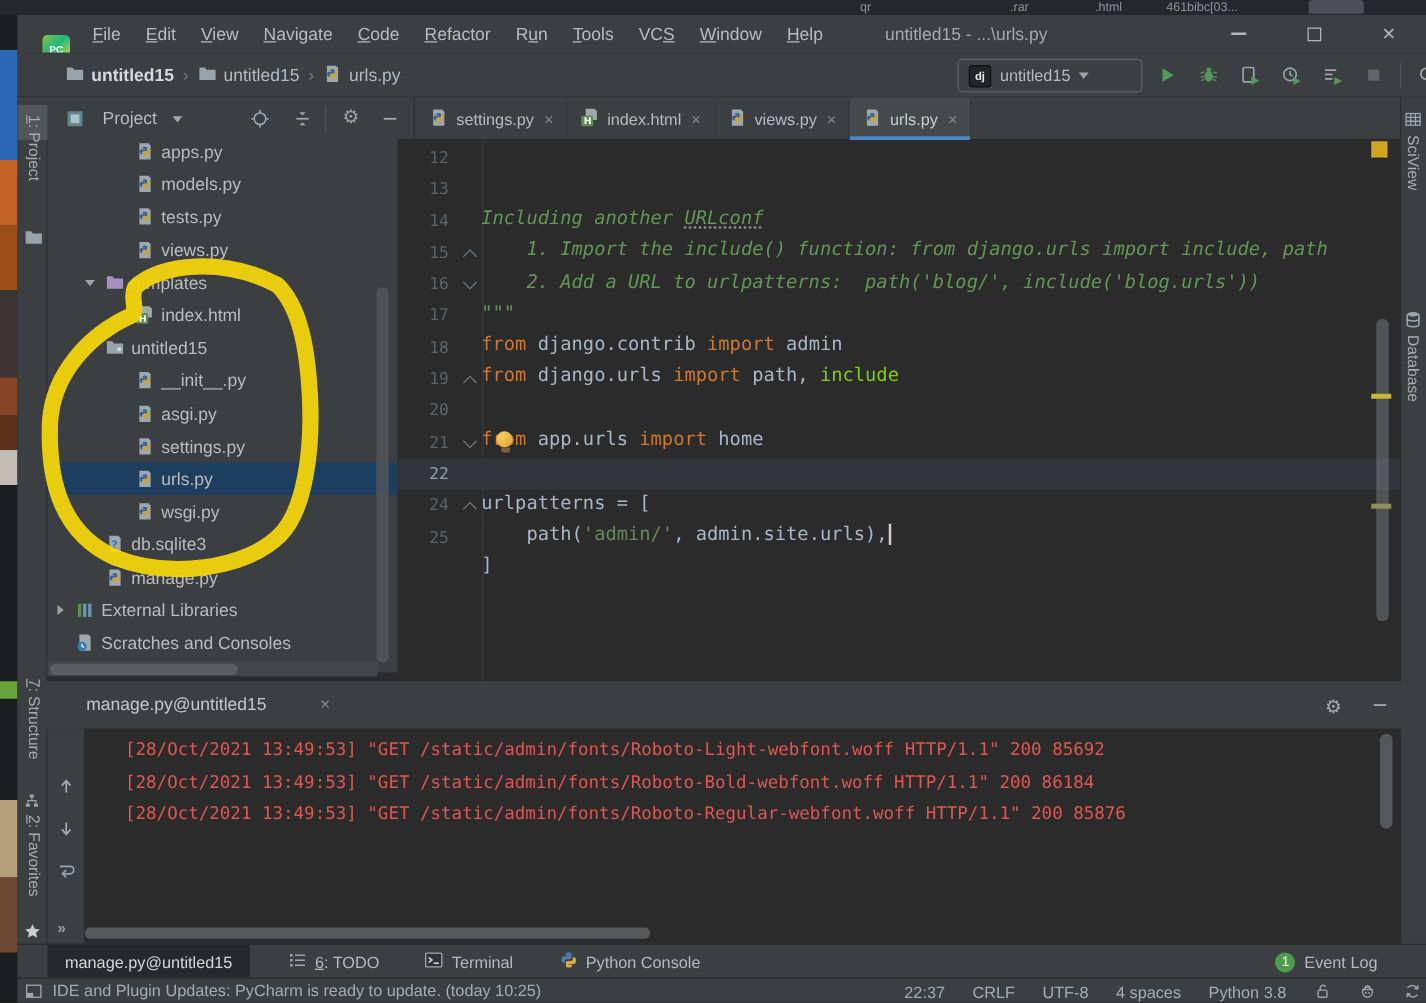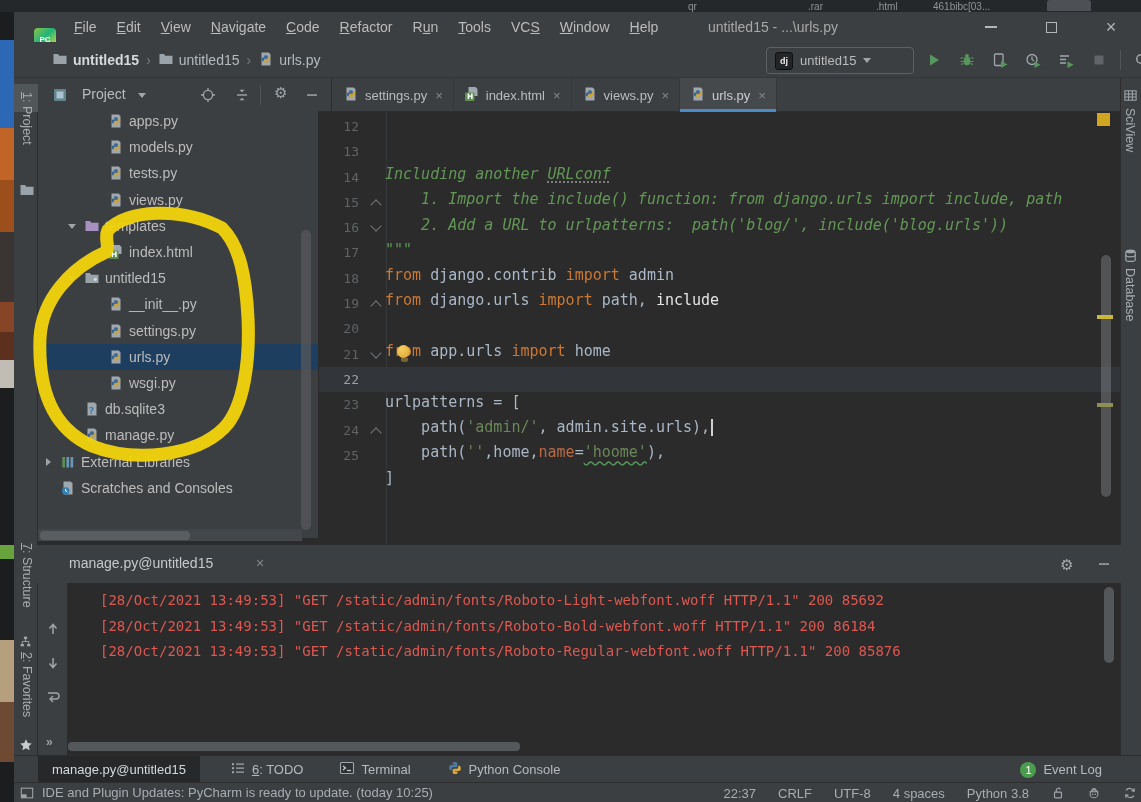--- a/index.html
+++ b/index.html
@@ -80,21 +80,21 @@
   .cl.cur { background:#323539; }
   .ln { position:absolute; left:0; width:40px; text-align:right; color:#5f6366; font-size:13px; }
   .cl.cur .ln { color:#9aa0a3; }
   .chev { position:absolute; left:53px; width:8px; height:8px; border-right:1.6px solid #71767a; border-bottom:1.6px solid #71767a; }
   .chev.d { transform:rotate(45deg); top:7px; }
   .chev.u { transform:rotate(-135deg); top:11px; }
   .codetxt { position:absolute; left:66px;margin-top:48px; }
   .c-doc { color:#629755; font-style:italic; }
   .c-kw { color:#cc7832; }
   .c-pl { color:#a9b7c6; }
-  .c-dim { color:#e5e5e5; }
+  .c-dim { color:#84cc16; }
   .c-str { color:#6a8759; }
   .c-kwarg { color:#b96a45; }
   .c-typo { text-decoration:underline wavy #57965c; text-underline-offset:3px; }
   .c-spell { text-decoration:underline dotted #9b9b9b; text-underline-offset:3px; }
   .caret { display:inline-block; width:2px; height:17px; background:#d0d0d0; vertical-align:middle; margin-left:1px; }
   .bulb { position:absolute; left:78px; top:3px; width:14px; height:18px; z-index:5; }
   .bulb .head { width:13px; height:13px; border-radius:50%; background:radial-gradient(circle at 35% 30%,#f4cf63,#dfa12c); }
   .bulb .base { width:7px; height:4px; background:#7a6330; margin:0 auto; border-radius:0 0 2px 2px; }
   .emark { left:1097px; top:113px; width:13px; height:13px; background:#d1a520; }
   .vsb-ed { left:1101px; top:255px; width:10px; height:242px; background:rgba(140,145,150,.4); border-radius:5px; }
@@ -432,20 +432,31 @@
     </div>
     <div class="trow" style="padding-left: 50px;">
       <span class="arrbox"></span>
       <span class="ticon">
         <svg width="16" height="16" viewBox="0 0 16 16">
           <path d="M3.5 1.5h7.2l1.8 1.8v11.2h-9z" fill="#9fa8ae"></path>
           <path d="M7.9 4.3c-1.9 0-1.8.9-1.8.9v1h1.9v.3H5.1s-1.3-.1-1.3 1.9 1.1 1.9 1.1 1.9h.8v-1s0-1.1 1.1-1.1h1.9s1 0 1-1V5.3s.1-1-1.8-1z" fill="#38628f"></path>
           <path d="M8.1 11.7c1.9 0 1.8-.9 1.8-.9v-1H8v-.3h2.9s1.3.1 1.3-1.9-1.1-1.9-1.1-1.9h-.8v1s0 1.1-1.1 1.1H7.3s-1 0-1 1v2s-.1 1 1.8 1z" fill="#c9a33b"></path>
         </svg>
       </span>
+      <span>asgi.py</span>
+    </div>
+    <div class="trow" style="padding-left: 50px;">
+      <span class="arrbox"></span>
+      <span class="ticon">
+        <svg width="16" height="16" viewBox="0 0 16 16">
+          <path d="M3.5 1.5h7.2l1.8 1.8v11.2h-9z" fill="#9fa8ae"></path>
+          <path d="M7.9 4.3c-1.9 0-1.8.9-1.8.9v1h1.9v.3H5.1s-1.3-.1-1.3 1.9 1.1 1.9 1.1 1.9h.8v-1s0-1.1 1.1-1.1h1.9s1 0 1-1V5.3s.1-1-1.8-1z" fill="#38628f"></path>
+          <path d="M8.1 11.7c1.9 0 1.8-.9 1.8-.9v-1H8v-.3h2.9s1.3.1 1.3-1.9-1.1-1.9-1.1-1.9h-.8v1s0 1.1-1.1 1.1H7.3s-1 0-1 1v2s-.1 1 1.8 1z" fill="#c9a33b"></path>
+        </svg>
+      </span>
       <span>settings.py</span>
     </div>
     <div class="trow sel" style="padding-left: 50px;">
       <span class="arrbox"></span>
       <span class="ticon">
         <svg width="16" height="16" viewBox="0 0 16 16">
           <path d="M3.5 1.5h7.2l1.8 1.8v11.2h-9z" fill="#9fa8ae"></path>
           <path d="M7.9 4.3c-1.9 0-1.8.9-1.8.9v1h1.9v.3H5.1s-1.3-.1-1.3 1.9 1.1 1.9 1.1 1.9h.8v-1s0-1.1 1.1-1.1h1.9s1 0 1-1V5.3s.1-1-1.8-1z" fill="#38628f"></path>
           <path d="M8.1 11.7c1.9 0 1.8-.9 1.8-.9v-1H8v-.3h2.9s1.3.1 1.3-1.9-1.1-1.9-1.1-1.9h-.8v1s0 1.1-1.1 1.1H7.3s-1 0-1 1v2s-.1 1 1.8 1z" fill="#c9a33b"></path>
         </svg>
@@ -520,21 +531,20 @@
       <div class="cl"><span class="ln">13</span><span class="codetxt"><span class="c-doc">    1. Import the include() function: from django.urls import include, path</span></span></div>
       <div class="cl"><span class="ln">14</span><span class="codetxt"><span class="c-doc">    2. Add a URL to urlpatterns:  path('blog/', include('blog.urls'))</span></span></div>
       <div class="cl"><span class="ln">15</span><span class="chev u"></span><span class="codetxt"><span class="c-doc">"""</span></span></div>
       <div class="cl"><span class="ln">16</span><span class="chev d"></span><span class="codetxt"><span class="c-kw">from</span><span class="c-pl"> django.contrib </span><span class="c-kw">import</span><span class="c-pl"> admin</span></span></div>
       <div class="cl"><span class="ln">17</span><span class="codetxt"><span class="c-kw">from</span><span class="c-pl"> django.urls </span><span class="c-kw">import</span><span class="c-pl"> path, </span><span class="c-dim">include</span></span></div>
       <div class="cl"><span class="ln">18</span><span class="codetxt"></span></div>
       <div class="cl"><span class="ln">19</span><span class="chev u"></span><span class="codetxt"><span class="c-kw">from</span><span class="c-pl"> app.urls </span><span class="c-kw">import</span><span class="c-pl"> home</span></span></div>
       <div class="cl"><span class="ln">20</span><span class="codetxt"></span></div>
       <div class="cl"><span class="ln">21</span><span class="chev d"></span><span class="codetxt"><span class="c-pl">urlpatterns = [</span></span><div class="bulb"><div class="head"></div><div class="base"></div></div></div>
       <div class="cl cur"><span class="ln">22</span><span class="codetxt"><span class="c-pl">    path(</span><span class="c-str">'admin/'</span><span class="c-pl">, admin.site.urls),</span><span class="caret"></span></span></div>
-      <div class="cl"><span class="ln">23</span><span class="codetxt"><span class="c-pl">    path(</span><span class="c-str">''</span><span class="c-pl">,home,</span><span class="c-kwarg">name</span><span class="c-pl">=</span><span class="c-str c-typo">'hoome'</span><span class="c-pl">),</span></span></div>
       <div class="cl"><span class="ln">24</span><span class="chev u"></span><span class="codetxt"><span class="c-pl">]</span></span></div>
       <div class="cl"><span class="ln">25</span><span class="codetxt"></span></div>
     </div>
 </div>
 <div class="abs emark"></div>
 <div class="abs vsb-ed"></div>
 <div class="abs edash1"></div>
 <div class="abs edash2"></div>
 
 <svg class="abs anno" viewBox="0 0 250 270">

